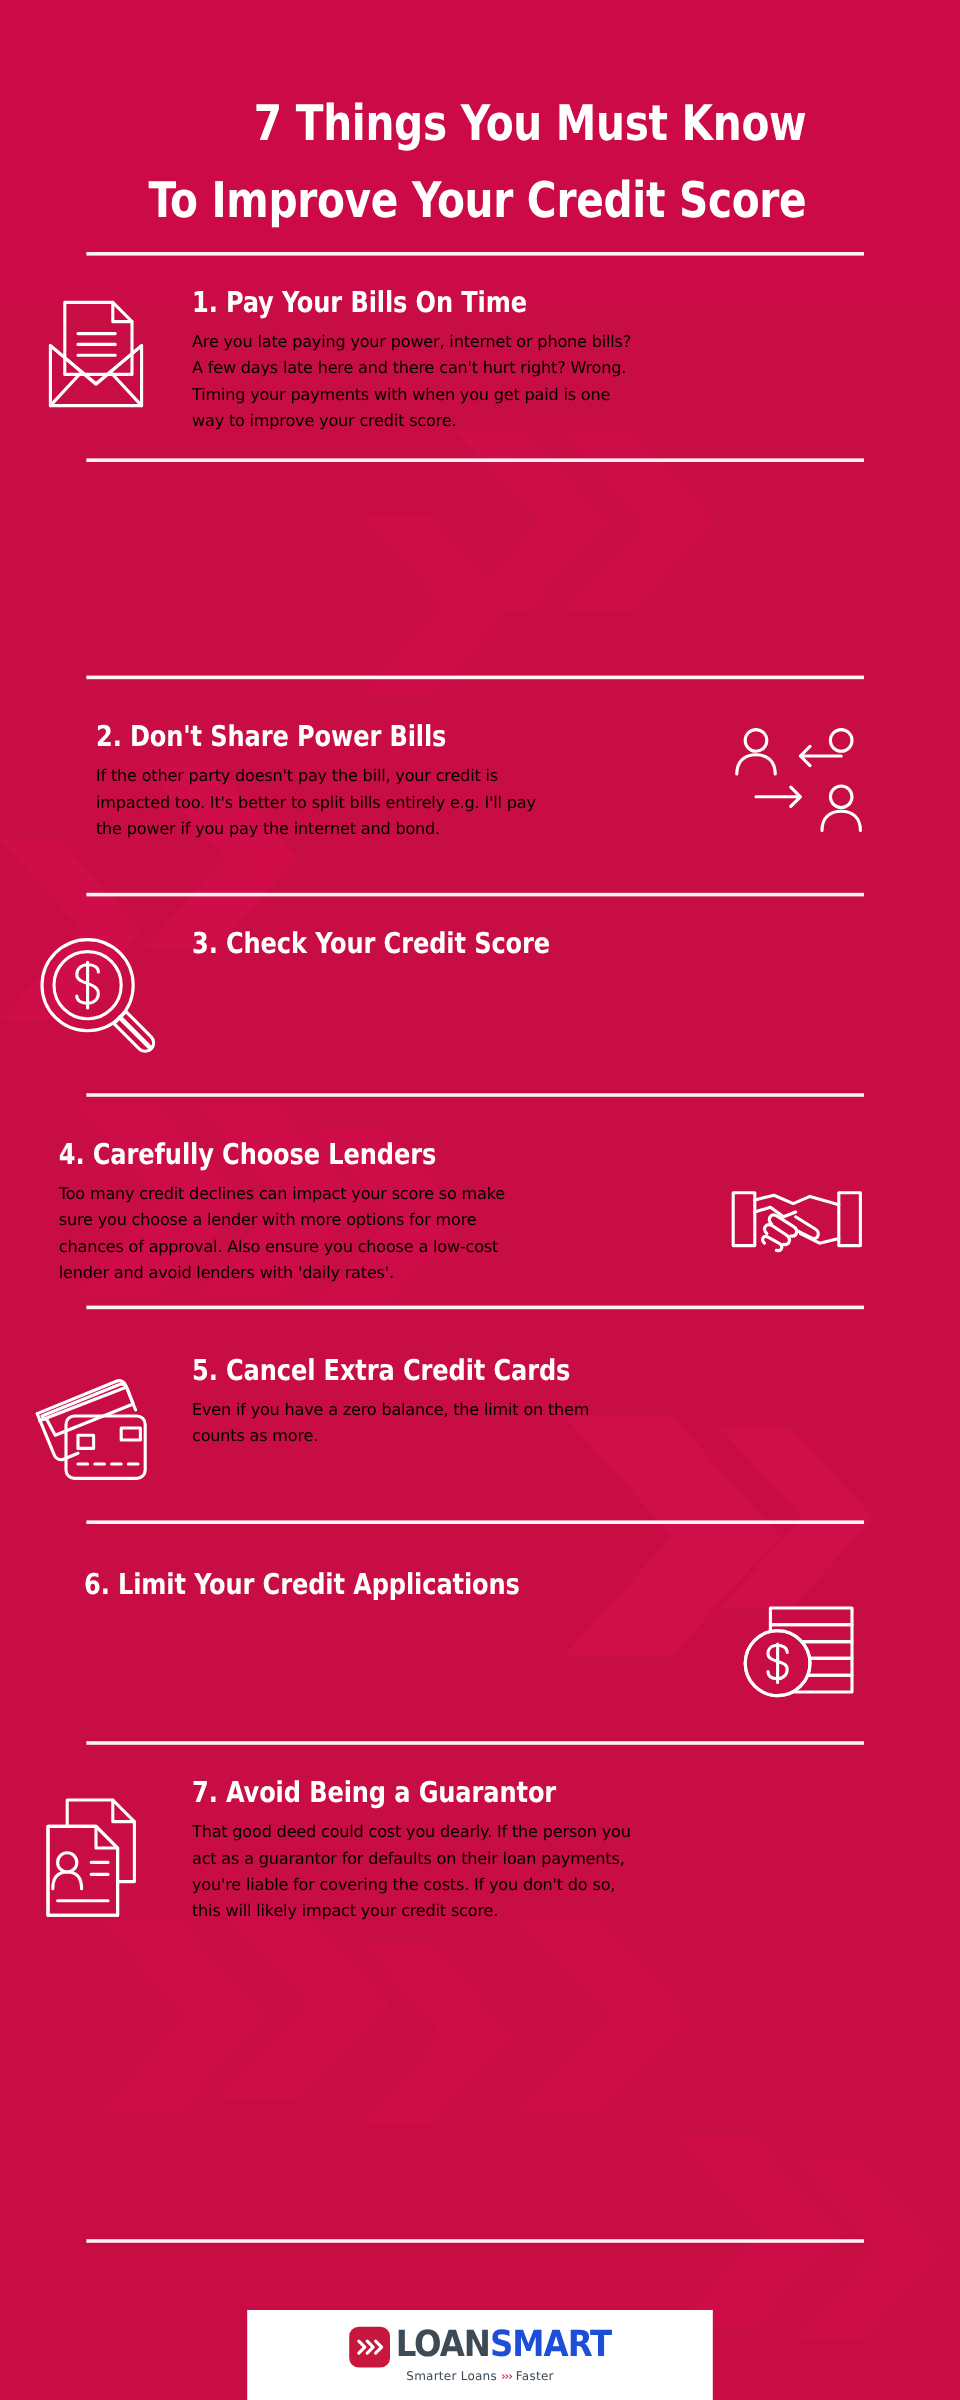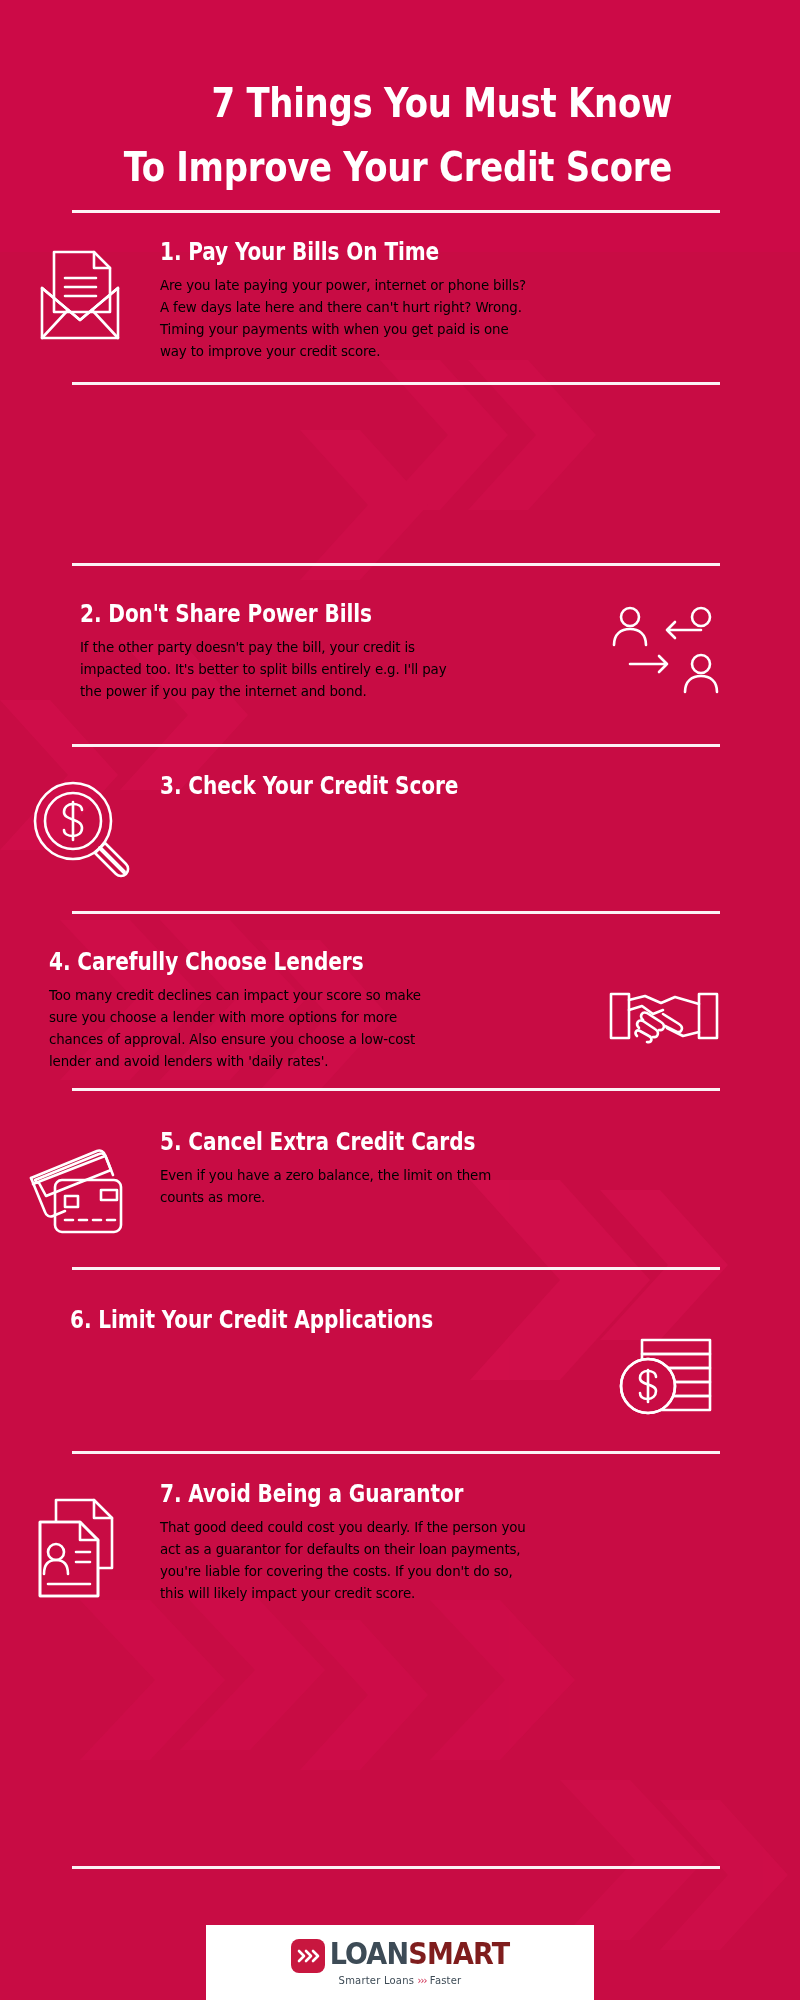--- a/index.html
+++ b/index.html
@@ -114,21 +114,21 @@
     margin-right:5px;
   }
   .logo-word {
     font-family:"Liberation Sans Narrow","DejaVu Sans Condensed","Liberation Sans", sans-serif;
     font-weight:bold;
     font-size:30px;
     letter-spacing:-0.8px;
     line-height:1;
   }
   .logo-loan { color:#3d4b56; }
-  .logo-smart { color:#7f1d1d; }
+  .logo-smart { color:#1d4ed8; }
   .logo-tag {
     font-family:"DejaVu Sans","Liberation Sans", sans-serif;
     font-size:10px;
     color:#3d4b56;
     letter-spacing:0.2px;
     margin-top:2px;
   }
   .logo-tag .chev { color:#c8173f; letter-spacing:-1px; }
 </style>
 </head>

